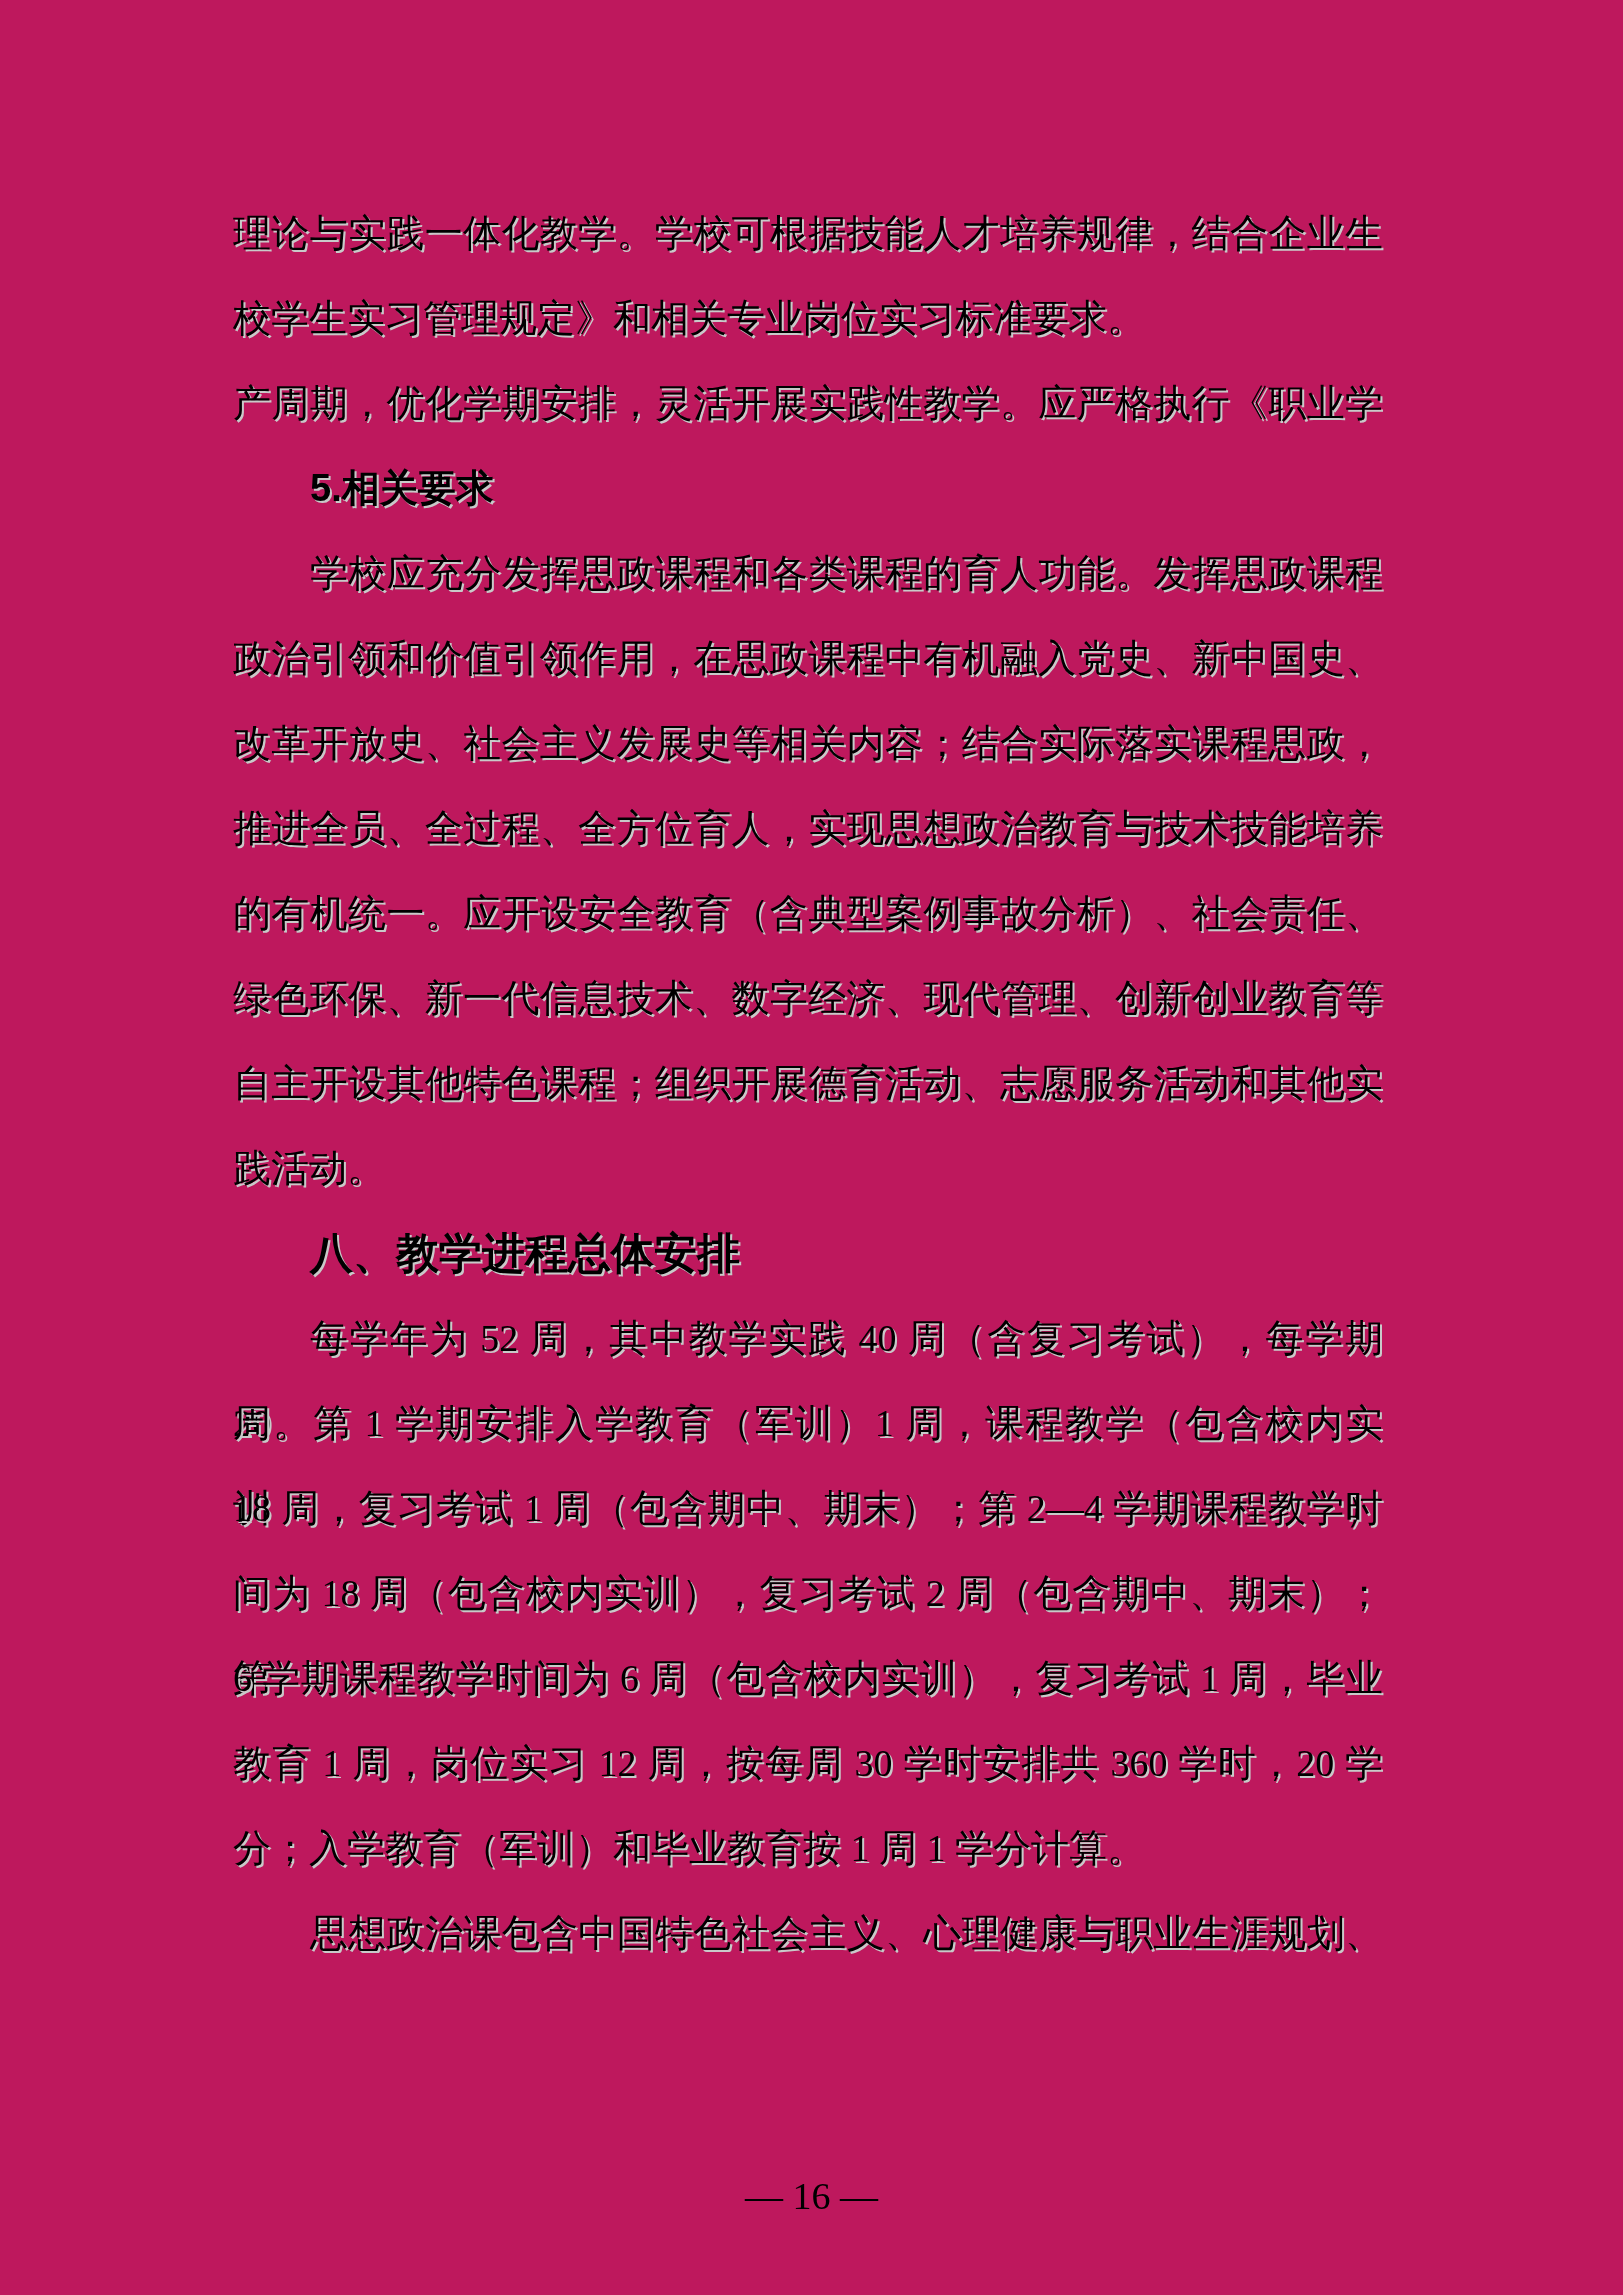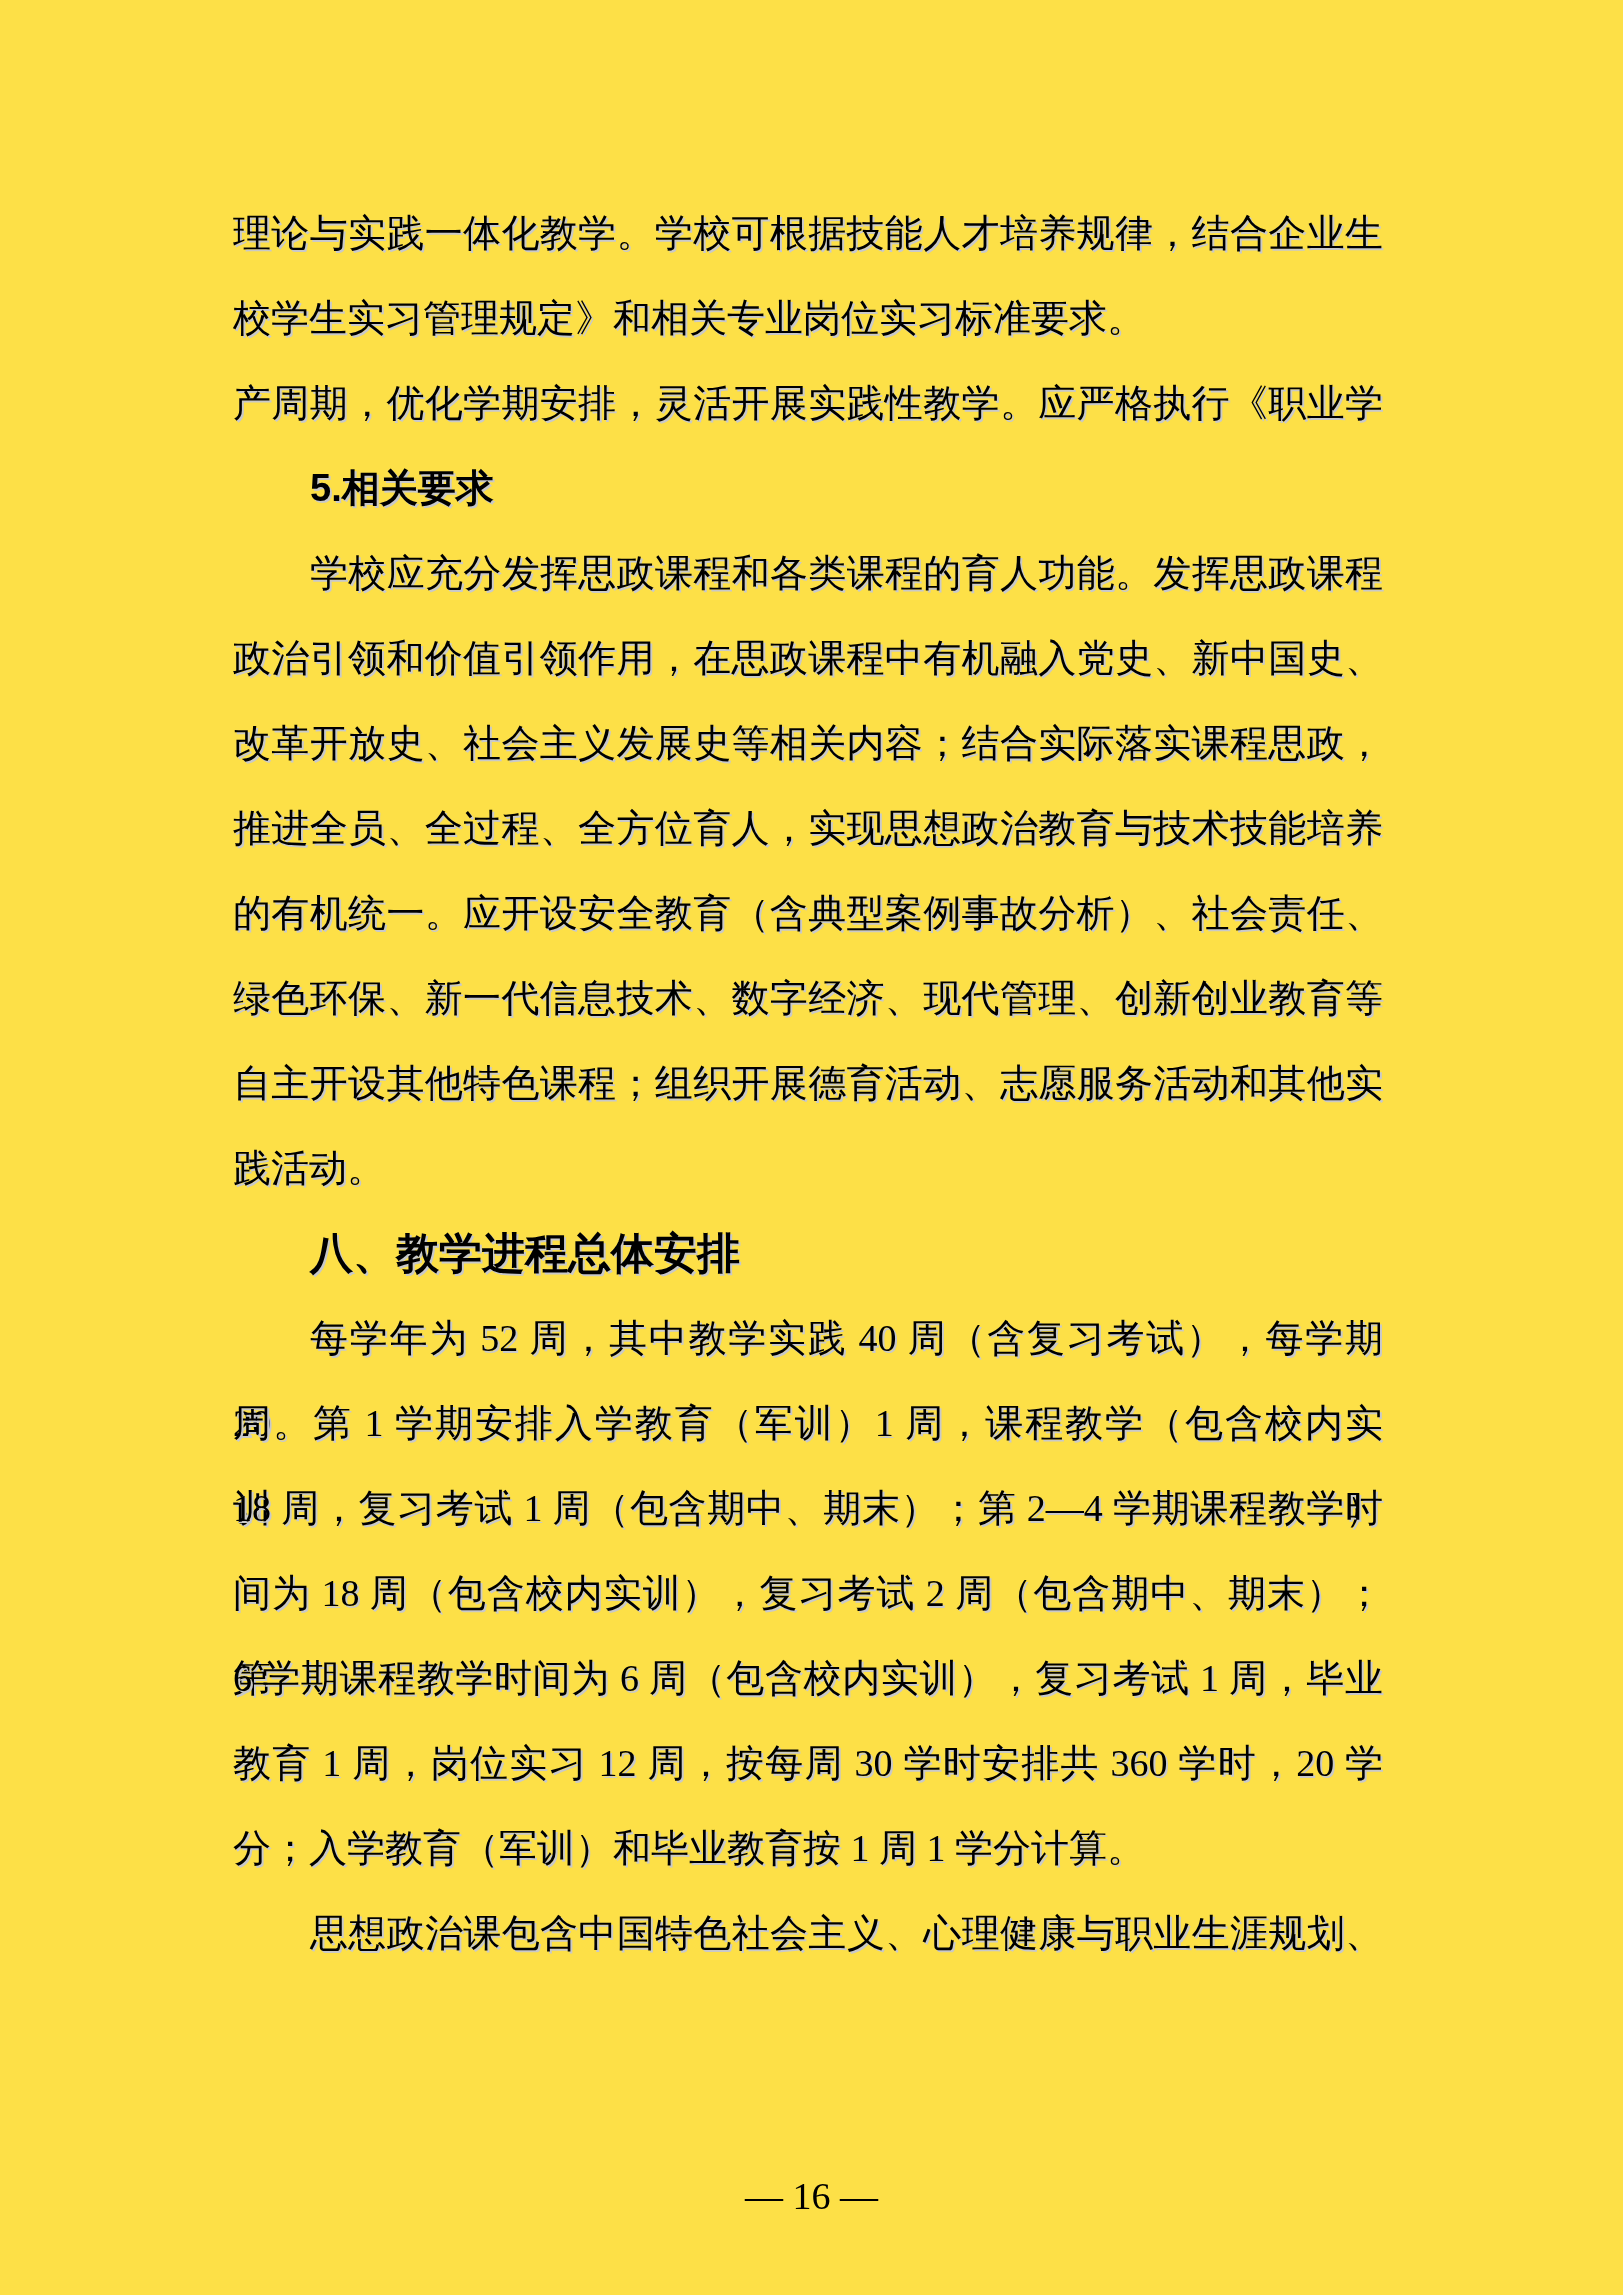--- a/index.html
+++ b/index.html
@@ -4,21 +4,21 @@
 <style>
   html, body {
     margin: 0;
     padding: 0;
     background: #ffffff;
   }
   .page {
     position: relative;
     width: 1623px;
     height: 2295px;
-    background: #fde047;
+    background: #be185d;
     color: #000000;
     overflow: hidden;
     font-family: "Liberation Serif", "DejaVu Serif", serif;
   }
   .content {
     position: absolute;
     left: 233px;
     top: 191px;
     width: 1150px;
   }

